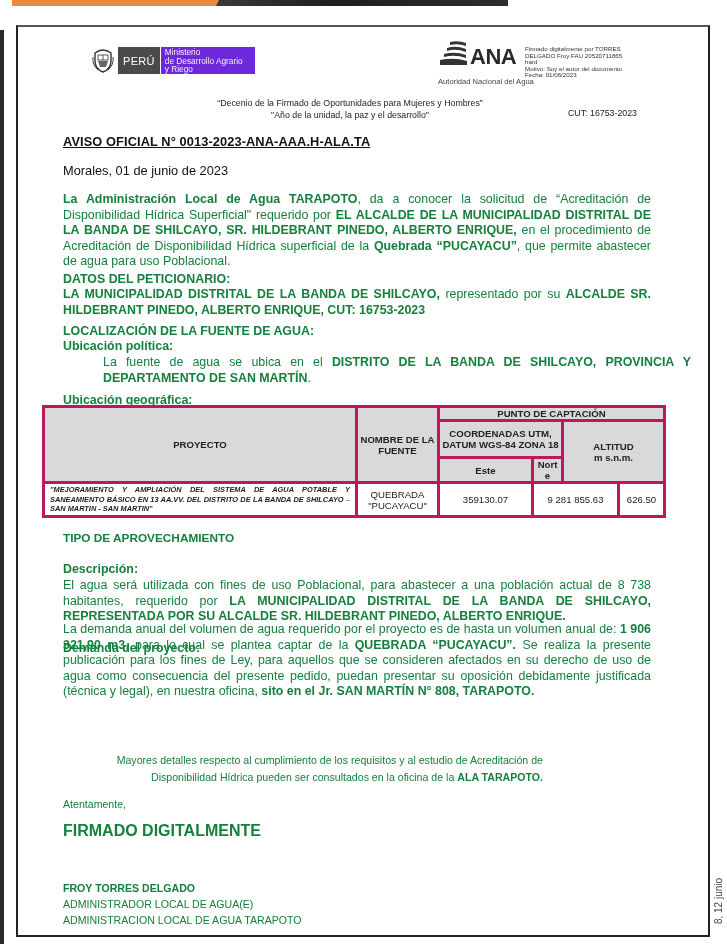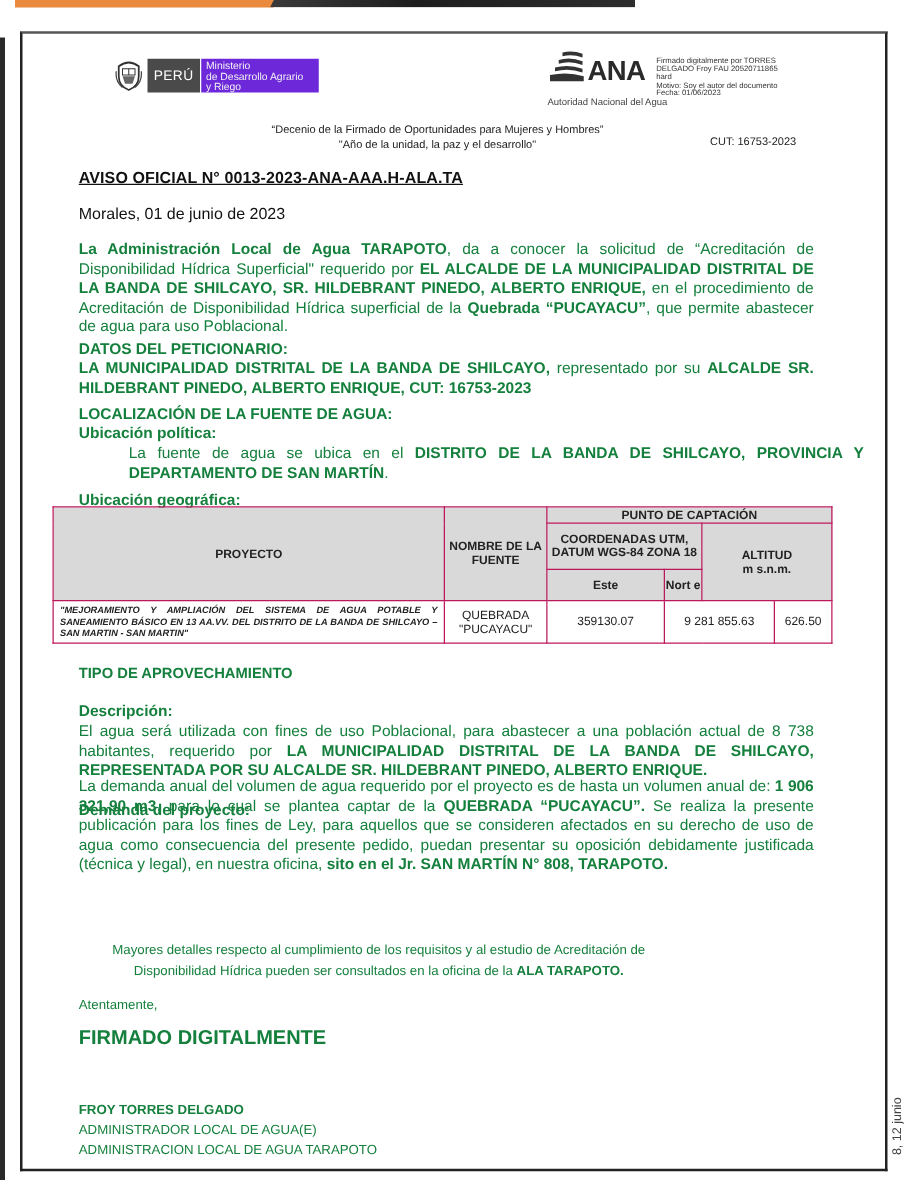--- a/index.html
+++ b/index.html
@@ -42,21 +42,21 @@
   .p1 { top: 192px; }
   .p-datos-h { top: 272px; font-weight: bold; }
   .p-datos { top: 287px; }
   .p-loc-h { top: 324px; font-weight: bold; }
   .p-ubi-h { top: 339px; font-weight: bold; }
   .p-ubi { top: 355px; margin-left: 40px; }
   .p-geo-h { top: 393px; font-weight: bold; }
 
   
   .tbl { position: absolute; left: 42px; top: 405px; width: 624px; border-collapse: collapse; font-size: 9.6px; }
-  .tbl th, .tbl td { border: 1px solid #be185d; text-align: center; vertical-align: middle; }
+  .tbl th, .tbl td { border: 3px solid #be185d; text-align: center; vertical-align: middle; }
   .tbl th { background: #d9d9d9; font-weight: bold; color: #222; line-height: 11px; }
   .tbl td { background: #fff; color: #222; height: 34px; line-height: 11px; }
   .tbl td.proj { font-style: italic; font-weight: bold; text-align: justify; font-size: 7.4px; line-height: 9.6px; padding: 0 5px; text-align-last: left; }
   .tbl .c-proj { width: 313px; }
   .tbl .c-fuente { width: 82px; }
   .tbl .c-este { width: 94px; }
   .tbl .c-norte { width: 30px; }
   .tbl .c-extra { width: 62px; }
   .tbl .c-alt { width: 46px; }
 
@@ -168,19 +168,19 @@
 </tbody>
   </table>
 
 <div class="para p-tipo">TIPO DE APROVECHAMIENTO</div>
 <div class="para p-desc-h">Descripción:</div>
 <div class="para p-desc"><span>El agua será utilizada con fines de uso Poblacional, para abastecer a una población actual de 8 738 habitantes, requerido por </span><b>LA MUNICIPALIDAD DISTRITAL DE LA BANDA DE SHILCAYO, REPRESENTADA POR SU ALCALDE SR. HILDEBRANT PINEDO, ALBERTO ENRIQUE.</b></div>
 
 <div class="para p-dem-h">Demanda del proyecto:</div>
 <div class="para p-dem"><span>La demanda anual del volumen de agua requerido por el proyecto es de hasta un volumen anual de: </span><b>1 906 321,90 m3</b><span>, para lo cual se plantea captar de la </span><b>QUEBRADA “PUCAYACU”.</b><span> Se realiza la presente publicación para los fines de Ley, para aquellos que se consideren afectados en su derecho de uso de agua como consecuencia del presente pedido, puedan presentar su oposición debidamente justificada (técnica y legal), en nuestra oficina, </span><b>sito en el Jr. SAN MARTÍN N° 808, TARAPOTO.</b></div>
 
-<div class="para p-mas" style="width:480px;text-align:center;"><span>Mayores detalles respecto al cumplimiento de los requisitos y al estudio de Acreditación de Disponibilidad Hídrica pueden ser consultados en la oficina de la </span><b>ALA TARAPOTO.</b></div>
+<div class="para p-mas" style="width:480px;text-align:right;"><span>Mayores detalles respecto al cumplimiento de los requisitos y al estudio de Acreditación de Disponibilidad Hídrica pueden ser consultados en la oficina de la </span><b>ALA TARAPOTO.</b></div>
 
 <div class="para p-aten">Atentamente,</div>
 <div class="para p-firm">FIRMADO DIGITALMENTE</div>
 <div class="para p-name">FROY TORRES DELGADO</div>
 <div class="para p-role1">ADMINISTRADOR LOCAL DE AGUA(E)</div>
 <div class="para p-role2">ADMINISTRACION LOCAL DE AGUA TARAPOTO</div>
 
 </body></html>

